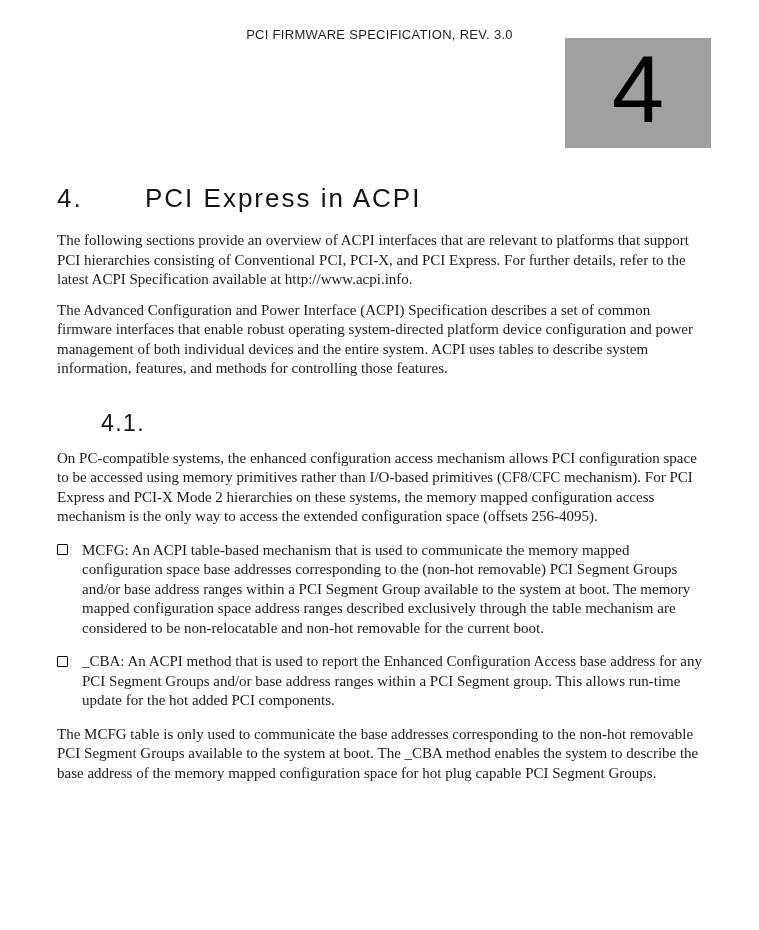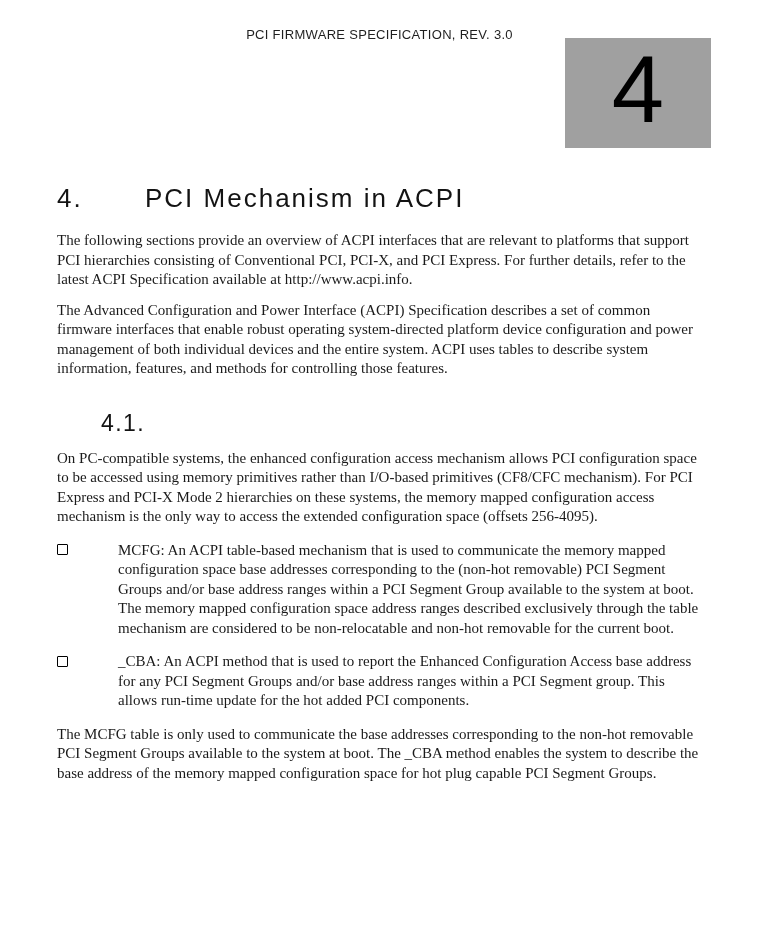--- a/index.html
+++ b/index.html
@@ -71,36 +71,36 @@
     font-size: 15px; line-height: 19.5px;
   }
   .check-square {
     width: 11px; height: 11px;
     border: 1.8px solid #000000;
     border-radius: 1px;
     flex-shrink: 0;
     margin-top: 3.5px;
     margin-right: 14px;
   }
-  .bullet-text { width: 622px; margin-left: 36px; }
+  .bullet-text { width: 622px; }
 </style>
 </head>
 <body>
 
 <div class="page">
 
   <div class="running-header">PCI FIRMWARE SPECIFICATION, REV. 3.0</div>
 
   <div class="chapter-badge">4</div>
 
   <main class="content">
 
     <h1 class="chapter-heading">
       <span class="h-num">4.</span>
-      <span class="h-title">PCI Mechanism in ACPI</span>
+      <span class="h-title">PCI Express in ACPI</span>
     </h1>
 
     <p class="body-para">The following sections provide an overview of ACPI interfaces that are relevant to platforms that support PCI hierarchies consisting of Conventional PCI, PCI-X, and PCI Express.  For further details, refer to the latest ACPI Specification available at http://www.acpi.info.</p>
 
     <p class="body-para">The Advanced Configuration and Power Interface (ACPI) Specification describes a set of common firmware interfaces that enable robust operating system-directed platform device configuration and power management of both individual devices and the entire system.  ACPI uses tables to describe system information, features, and methods for controlling those features.</p>
 
     <h2 class="section-heading">
       <span class="h-num">4.1.</span>
     </h2>
 

